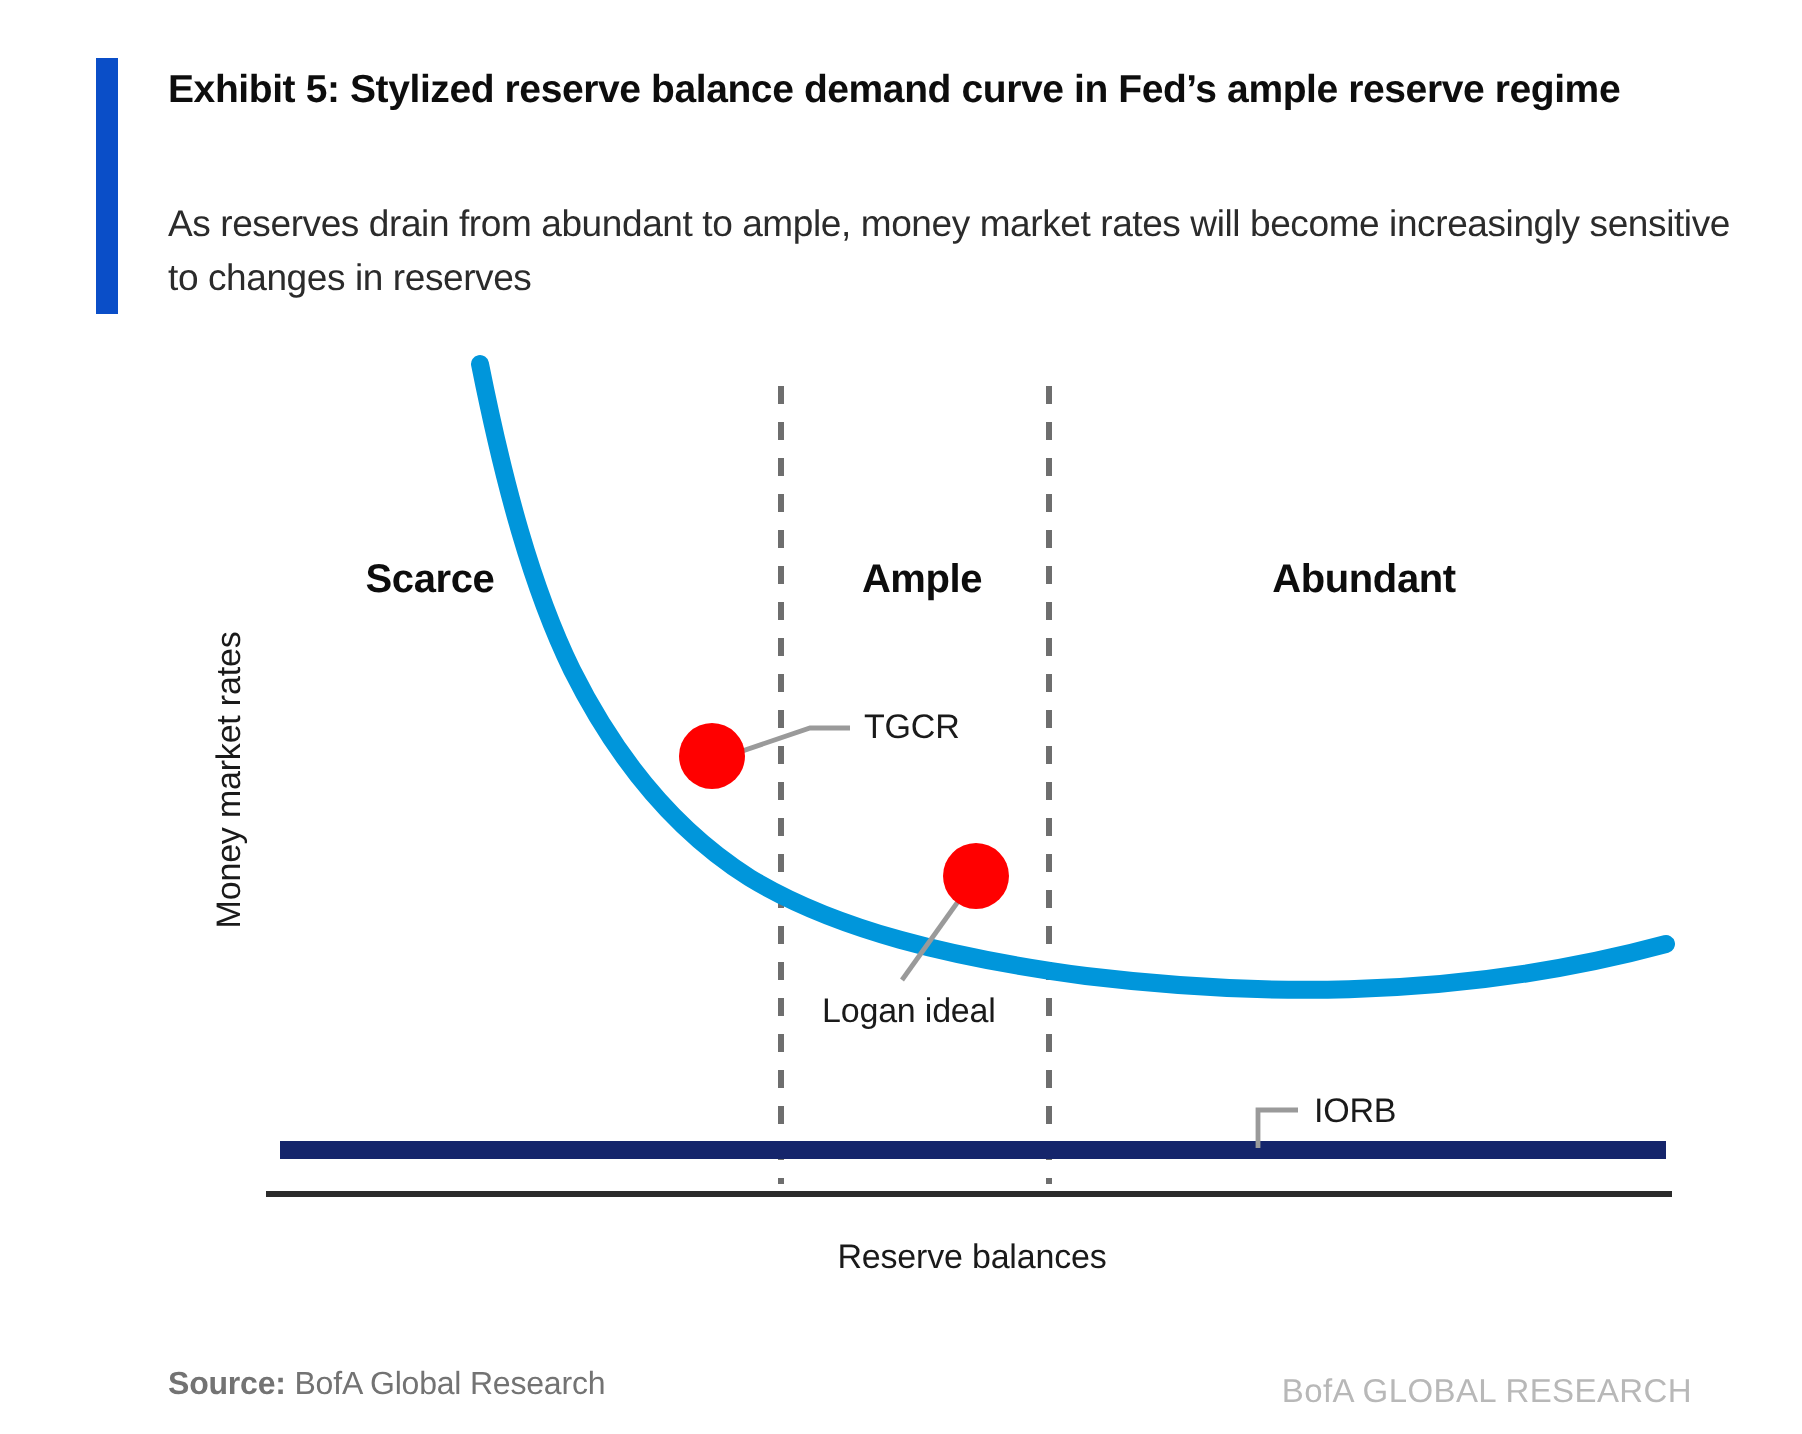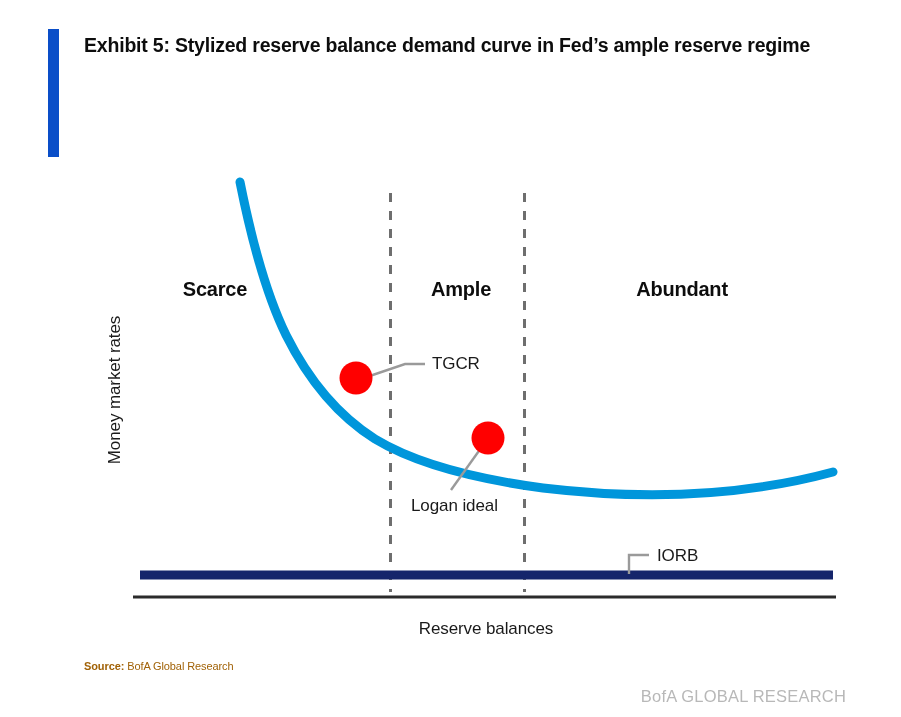--- a/index.html
+++ b/index.html
@@ -85,42 +85,43 @@
     font-size: 17px;
     font-weight: normal;
     fill: #1a1a1a;
     letter-spacing: -0.1px;
   }
 
   
   #source {
     position: absolute;
     left: 84px;
-    top: 660px;
-    font-size: 11px;
-    color: #a16207;
+    top: 684px;
+    font-size: 16px;
+    color: #737373;
     letter-spacing: -0.1px;
   }
   #source .src-lab { font-weight: bold; }
   #watermark {
     position: absolute;
     right: 55px;
     top: 687px;
     font-size: 16.5px;
     color: #b8b8b8;
     letter-spacing: 0.2px;
     white-space: nowrap;
   }
 </style>
 </head>
 <body>
 
 <div id="header">
   <div id="accent-bar"></div>
   <div id="title">Exhibit 5: Stylized reserve balance demand curve in Fed’s ample reserve regime</div>
+  <div id="subtitle">As reserves drain from abundant to ample, money market rates will become increasingly sensitive to changes in reserves</div>
 </div>
 
 <div id="plot">
 <svg width="901" height="480" viewBox="0 0 901 480" xmlns="http://www.w3.org/2000/svg">
 
   <line x1="390.5" y1="25" x2="390.5" y2="424" stroke="#6e6e6e" stroke-width="3" stroke-dasharray="9 9"></line>
   <line x1="524.5" y1="25" x2="524.5" y2="424" stroke="#6e6e6e" stroke-width="3" stroke-dasharray="9 9"></line>
 
   <text class="region-label" x="215" y="128">Scarce</text>
   <text class="region-label" x="461" y="128">Ample</text>

